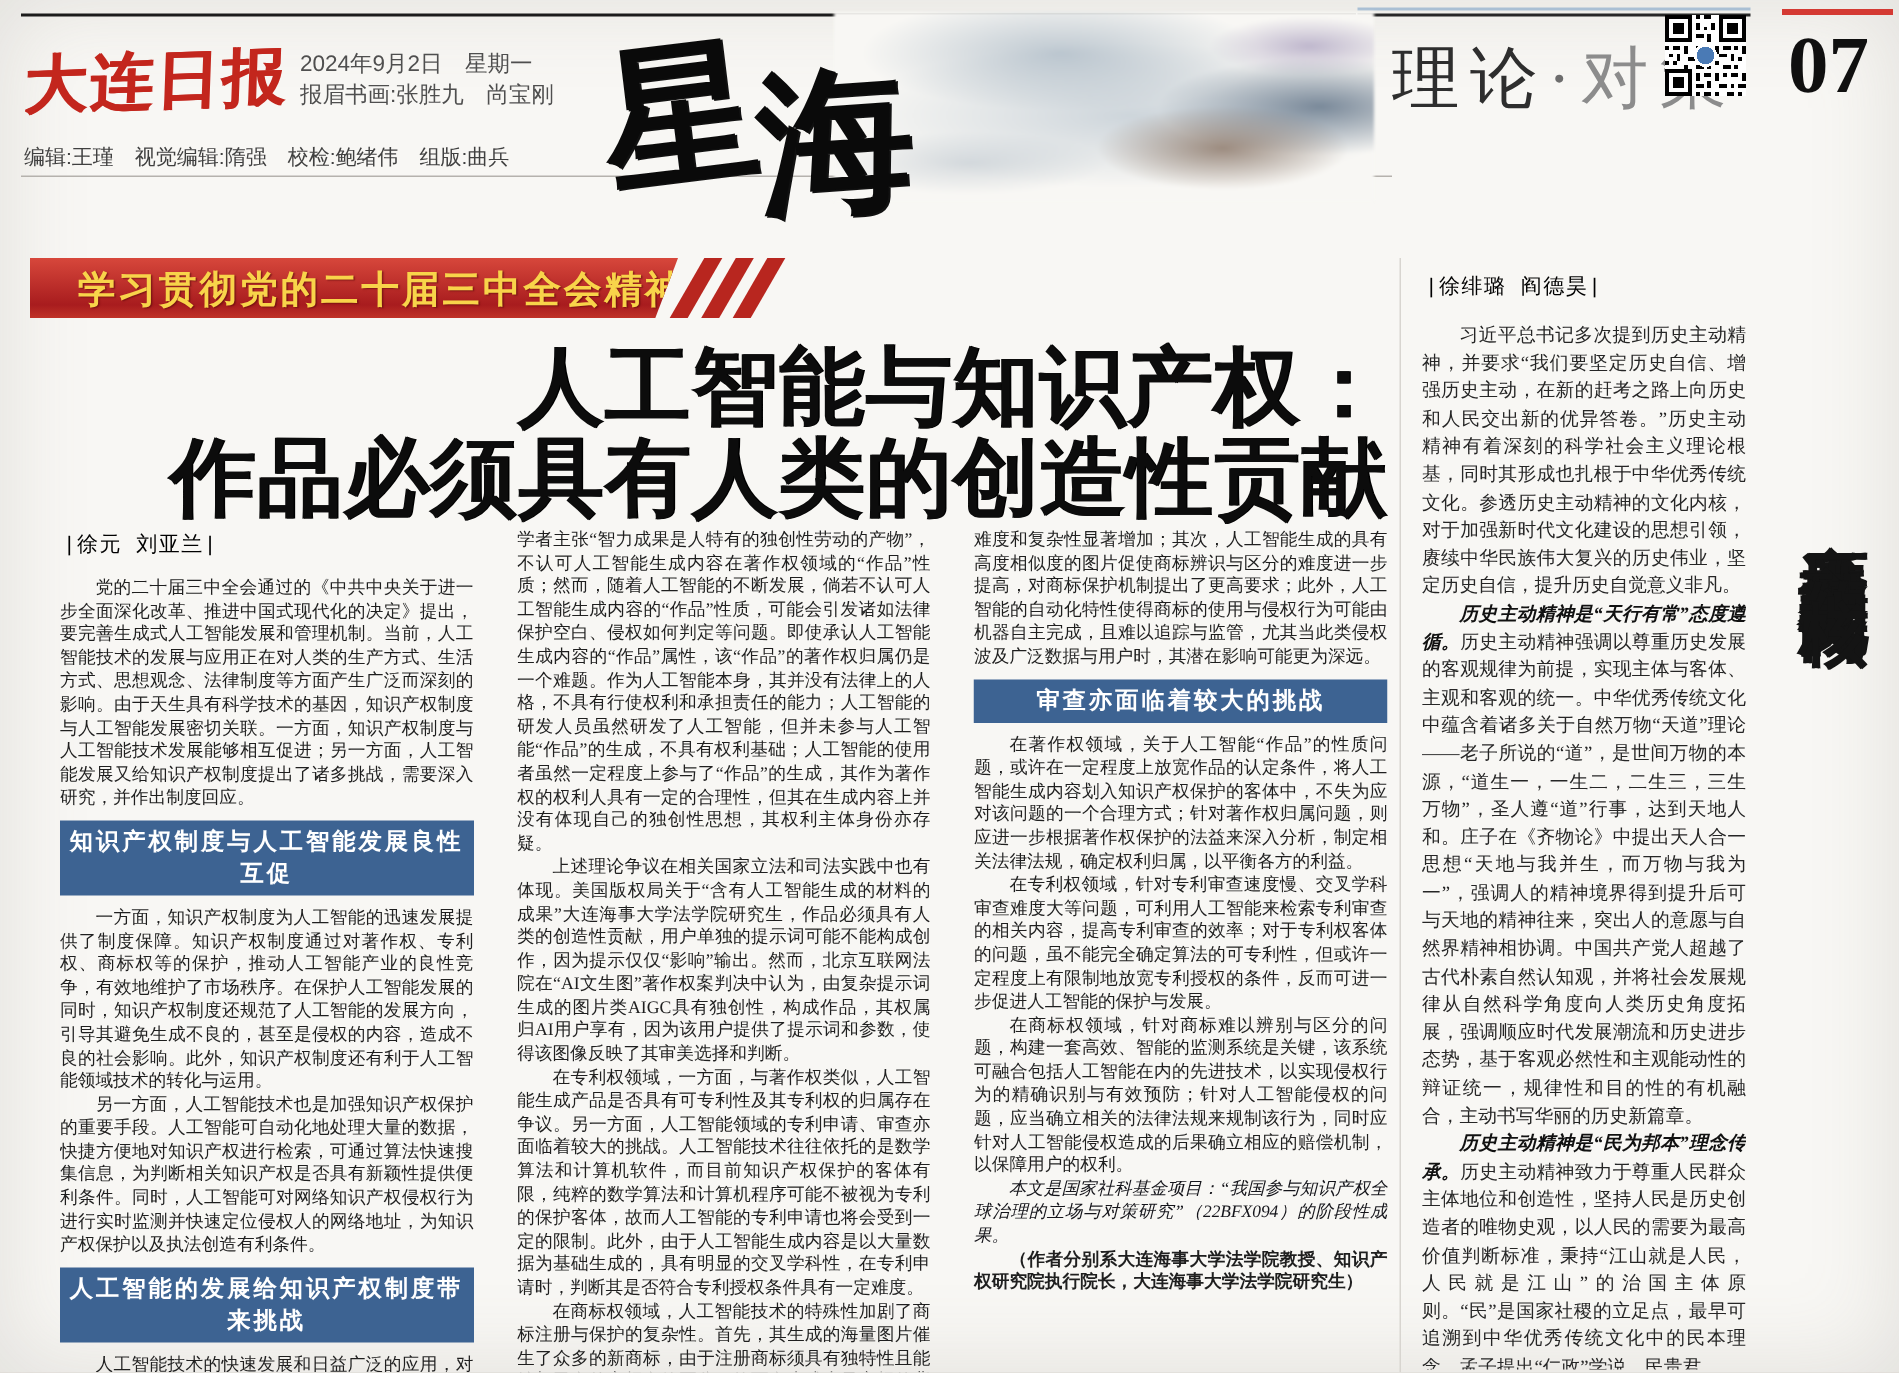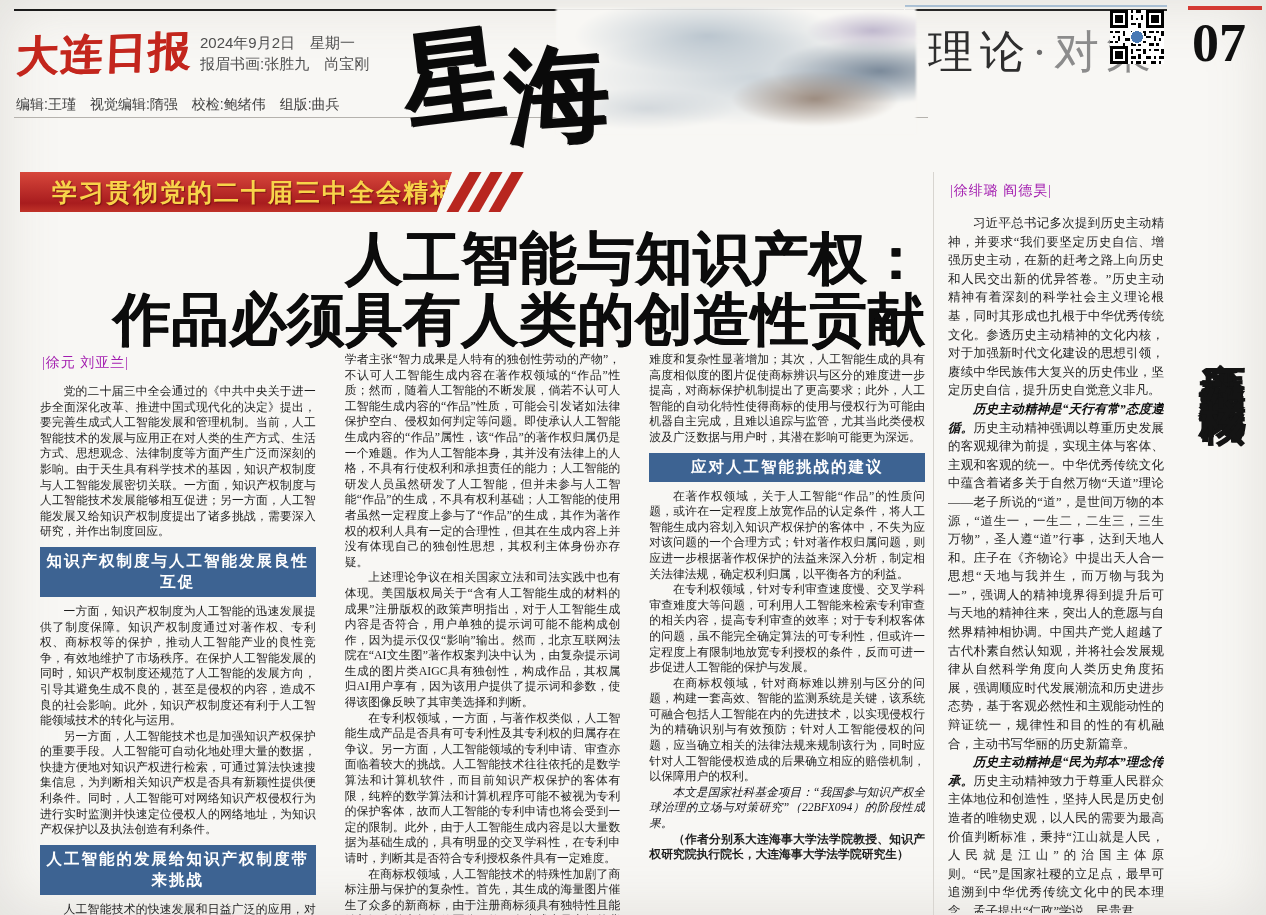--- a/index.html
+++ b/index.html
@@ -53,21 +53,21 @@
   .slashes{position:absolute;left:458px;top:172px;height:40px;display:flex;gap:9px;}
   .slash{width:12px;height:40px;background:#b8261f;transform:skewX(-30deg);}
   
   .headline{position:absolute;left:15px;top:228px;width:910px;text-align:right;
         font-weight:900;color:#0c0c0c;line-height:61px;}
   .headline .l1,.headline .l2{font-size:57px;letter-spacing:1px;text-shadow:1px 0 0 #000;}
   
   .columns{position:absolute;left:40px;top:352px;width:885px;height:563px;
         display:flex;gap:29px;}
   .col{width:285px;height:563px;overflow:hidden;}
-  .byline{font-size:14px;color:#a21caf;margin:2px 0 12px 2px;letter-spacing:1px;}
+  .byline{font-size:14px;color:#000000;margin:2px 0 12px 2px;letter-spacing:1px;font-family:Liberation Mono, monospace;}
   .body-p{margin:0;font-size:11.8px;line-height:15.6px;text-align:justify;
         text-indent:2em;color:#1f1f1f;}
   .body-p.cont{text-indent:0;}
   .sec-head{margin:7px 0;background:#3d6392;color:#fff;text-align:center;
         font-family:"Liberation Sans",sans-serif;font-weight:700;font-size:15.5px;
         padding:4px 0;letter-spacing:2px;}
   .fund{font-style:italic;font-size:11.6px;color:#14141a;}
   .author{font-family:"Liberation Sans",sans-serif;font-weight:700;font-size:11.8px;}
   
   .divider-v{position:absolute;left:933px;top:172px;width:1px;height:743px;background:#d8d5d0;}
@@ -145,27 +145,27 @@
       <div class="byline">|徐元 刘亚兰|</div>
       <p class="body-p">党的二十届三中全会通过的《中共中央关于进一步全面深化改革、推进中国式现代化的决定》提出，要完善生成式人工智能发展和管理机制。当前，人工智能技术的发展与应用正在对人类的生产方式、生活方式、思想观念、法律制度等方面产生广泛而深刻的影响。由于天生具有科学技术的基因，知识产权制度与人工智能发展密切关联。一方面，知识产权制度与人工智能技术发展能够相互促进；另一方面，人工智能发展又给知识产权制度提出了诸多挑战，需要深入研究，并作出制度回应。</p>
       <div class="sec-head">知识产权制度与人工智能发展良性互促</div>
       <p class="body-p">一方面，知识产权制度为人工智能的迅速发展提供了制度保障。知识产权制度通过对著作权、专利权、商标权等的保护，推动人工智能产业的良性竞争，有效地维护了市场秩序。在保护人工智能发展的同时，知识产权制度还规范了人工智能的发展方向，引导其避免生成不良的，甚至是侵权的内容，造成不良的社会影响。此外，知识产权制度还有利于人工智能领域技术的转化与运用。</p>
       <p class="body-p">另一方面，人工智能技术也是加强知识产权保护的重要手段。人工智能可自动化地处理大量的数据，快捷方便地对知识产权进行检索，可通过算法快速搜集信息，为判断相关知识产权是否具有新颖性提供便利条件。同时，人工智能可对网络知识产权侵权行为进行实时监测并快速定位侵权人的网络地址，为知识产权保护以及执法创造有利条件。</p>
       <div class="sec-head">人工智能的发展给知识产权制度带来挑战</div>
       <p class="body-p">人工智能技术的快速发展和日益广泛的应用，对知识产权制度提出了许多新的挑战。在著作权领域，人工智能生成物的著作权认定与权利归属方面存在广泛的争议，对于人工智能生成内容是否符合“作品”的要求这一问题，有</p>
     </div>
     <div class="col">
       <p class="body-p cont">学者主张“智力成果是人特有的独创性劳动的产物”，不认可人工智能生成内容在著作权领域的“作品”性质；然而，随着人工智能的不断发展，倘若不认可人工智能生成内容的“作品”性质，可能会引发诸如法律保护空白、侵权如何判定等问题。即使承认人工智能生成内容的“作品”属性，该“作品”的著作权归属仍是一个难题。作为人工智能本身，其并没有法律上的人格，不具有行使权利和承担责任的能力；人工智能的研发人员虽然研发了人工智能，但并未参与人工智能“作品”的生成，不具有权利基础；人工智能的使用者虽然一定程度上参与了“作品”的生成，其作为著作权的权利人具有一定的合理性，但其在生成内容上并没有体现自己的独创性思想，其权利主体身份亦存疑。</p>
-      <p class="body-p">上述理论争议在相关国家立法和司法实践中也有体现。美国版权局关于“含有人工智能生成的材料的成果”注册版权的政策声明指出，对于人工智能生成内容是否符合，用户单独的提示词可能不能构成创作，因为提示仅仅“影响”输出。然而，北京互联网法院在“AI文生图”著作权案判决中认为，由复杂提示词生成的图片类AIGC具有独创性，构成作品，其权属归AI用户享有，因为该用户提供了提示词和参数，使得该图像反映了其审美选择和判断。</p>
+      <p class="body-p">上述理论争议在相关国家立法和司法实践中也有体现。美国版权局关于“含有人工智能生成的材料的成果”大连海事大学法学院研究生，作品必须具有人类的创造性贡献，用户单独的提示词可能不能构成创作，因为提示仅仅“影响”输出。然而，北京互联网法院在“AI文生图”著作权案判决中认为，由复杂提示词生成的图片类AIGC具有独创性，构成作品，其权属归AI用户享有，因为该用户提供了提示词和参数，使得该图像反映了其审美选择和判断。</p>
       <p class="body-p">在专利权领域，一方面，与著作权类似，人工智能生成产品是否具有可专利性及其专利权的归属存在争议。另一方面，人工智能领域的专利申请、审查亦面临着较大的挑战。人工智能技术往往依托的是数学算法和计算机软件，而目前知识产权保护的客体有限，纯粹的数学算法和计算机程序可能不被视为专利的保护客体，故而人工智能的专利申请也将会受到一定的限制。此外，由于人工智能生成内容是以大量数据为基础生成的，具有明显的交叉学科性，在专利申请时，判断其是否符合专利授权条件具有一定难度。</p>
       <p class="body-p">在商标权领域，人工智能技术的特殊性加剧了商标注册与保护的复杂性。首先，其生成的海量图片催生了众多的新商标，由于注册商标须具有独特性且能够与已有的商标有效区分，故而在生成大量商标的背景下，商标注册的</p>
     </div>
     <div class="col">
       <p class="body-p cont">难度和复杂性显著增加；其次，人工智能生成的具有高度相似度的图片促使商标辨识与区分的难度进一步提高，对商标保护机制提出了更高要求；此外，人工智能的自动化特性使得商标的使用与侵权行为可能由机器自主完成，且难以追踪与监管，尤其当此类侵权波及广泛数据与用户时，其潜在影响可能更为深远。</p>
-      <div class="sec-head">应对人工智能挑战的建议</div>
+      <div class="sec-head">审查亦面临着较大的挑战</div>
       <p class="body-p">在著作权领域，关于人工智能“作品”的性质问题，或许在一定程度上放宽作品的认定条件，将人工智能生成内容划入知识产权保护的客体中，不失为应对该问题的一个合理方式；针对著作权归属问题，则应进一步根据著作权保护的法益来深入分析，制定相关法律法规，确定权利归属，以平衡各方的利益。</p>
       <p class="body-p">在专利权领域，针对专利审查速度慢、交叉学科审查难度大等问题，可利用人工智能来检索专利审查的相关内容，提高专利审查的效率；对于专利权客体的问题，虽不能完全确定算法的可专利性，但或许一定程度上有限制地放宽专利授权的条件，反而可进一步促进人工智能的保护与发展。</p>
       <p class="body-p">在商标权领域，针对商标难以辨别与区分的问题，构建一套高效、智能的监测系统是关键，该系统可融合包括人工智能在内的先进技术，以实现侵权行为的精确识别与有效预防；针对人工智能侵权的问题，应当确立相关的法律法规来规制该行为，同时应针对人工智能侵权造成的后果确立相应的赔偿机制，以保障用户的权利。</p>
       <p class="body-p fund">本文是国家社科基金项目：“我国参与知识产权全球治理的立场与对策研究”（22BFX094）的阶段性成果。</p>
       <p class="body-p author">（作者分别系大连海事大学法学院教授、知识产权研究院执行院长，大连海事大学法学院研究生）</p>
     </div>
   </div>
 
   <div class="divider-v"></div>
   <div class="side">

